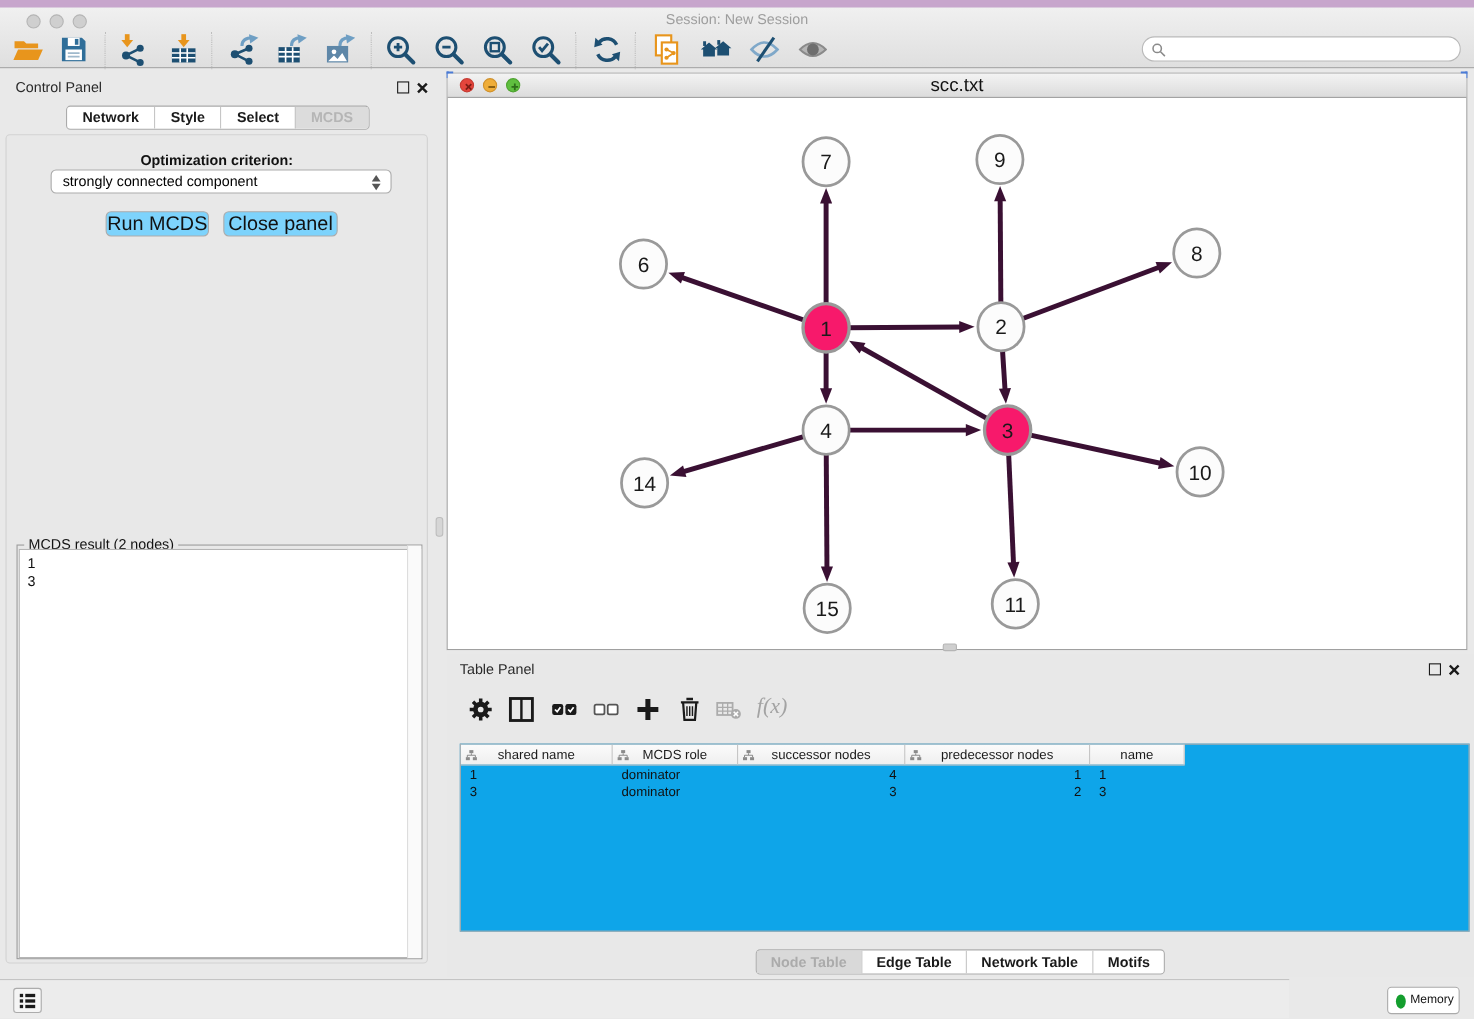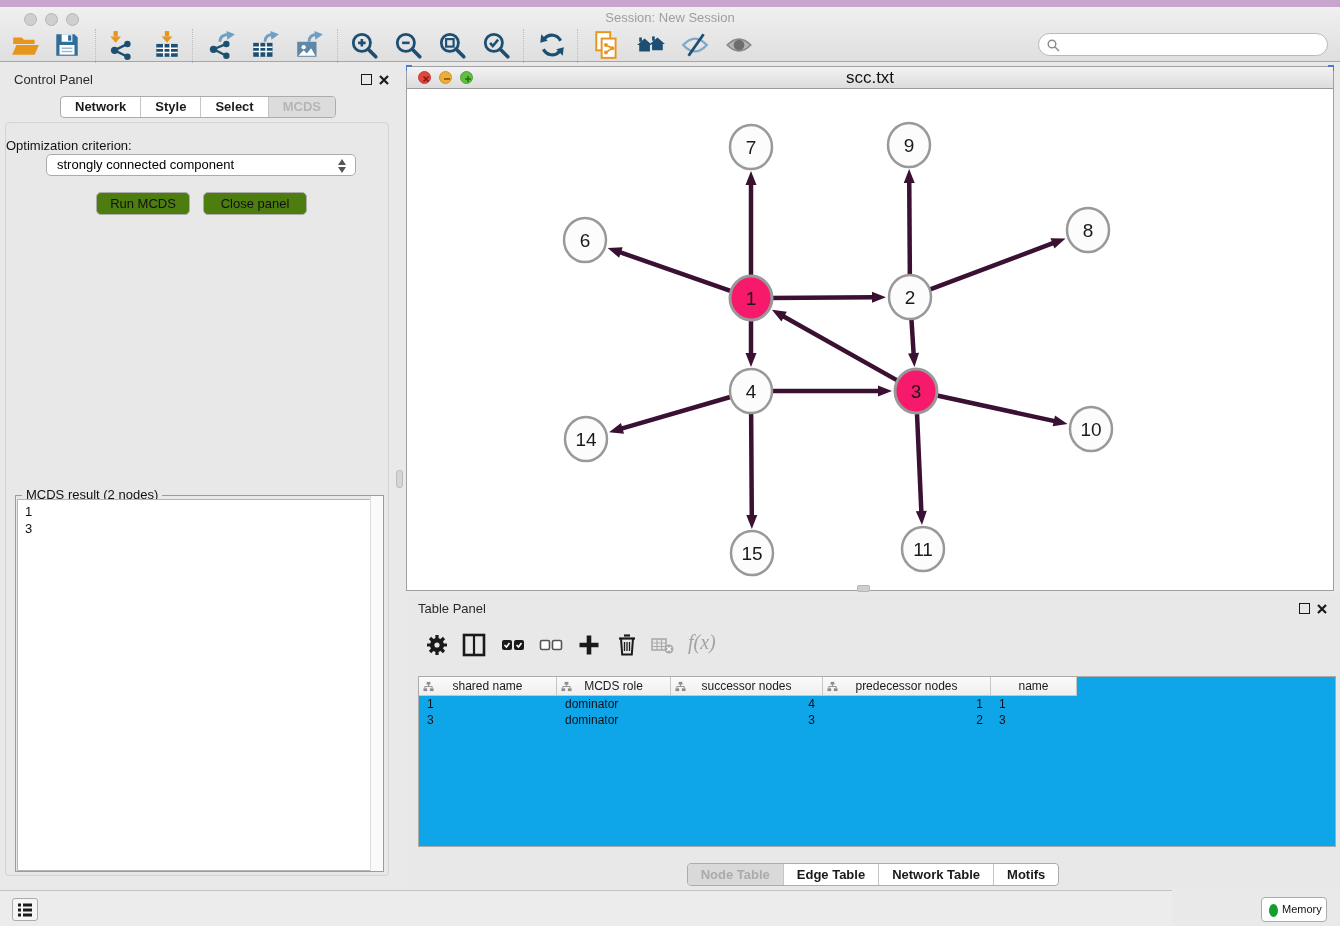--- a/index.html
+++ b/index.html
@@ -26,30 +26,30 @@
   .float-btn { width:11px; height:11px; border:1.6px solid #1A1A1A; cursor:pointer; }
   .close-x { width:12px; height:12px; cursor:pointer; }
   .seg-group { display:flex; border:1px solid #ABABAB; border-radius:4px; overflow:hidden;
                background:#FFF; height:22px; }
   .seg { font-size:13px; font-weight:600; color:#1A1A1A; line-height:20px; padding:0 14px;
          border-left:1px solid #C6C6C6; cursor:pointer; white-space:nowrap; }
   .seg:first-child { border-left:none; }
   .seg.active { background:#DCDCDC; color:#B5B5B5; }
   .cp-body { left:5px; top:122px; width:384px; height:754px; background:#E8E8E8;
              border:1px solid #D2D2D2; border-radius:4px; }
-  .opt-label { left:0; top:15px; width:100%; font-size:13px; color:#111; }
+  .opt-label { left:0; top:15px; width:100%; text-align:center; font-size:13px; color:#111;font-weight:bold; }
   .dropdown { left:40px; top:31px; width:310px; height:22px; background:#FFF;
               border:1px solid #ABABAB; border-radius:5px; font-size:13px; line-height:20px;
               padding-left:10px; cursor:pointer; }
   .stepper { right:8px; top:3px; width:9px; height:16px; }
   .stepper:before, .stepper:after { content:""; position:absolute; left:0; border-left:4.5px solid transparent; border-right:4.5px solid transparent; }
   .stepper:before { top:1px; border-bottom:6px solid #555; }
   .stepper:after  { bottom:1px; border-top:6px solid #555; }
-  .btn { height:23px; background:#4d7c0f; border:1px solid #ACACAC; border-radius:5px;
-         font-size:13px; text-align:center; line-height:21px; color:#111; cursor:pointer; }
+  .btn { height:23px; background:#7dd3fc; border:1px solid #ACACAC; border-radius:5px;
+         font-size:18px; text-align:center; line-height:21px; color:#111; cursor:pointer; }
   .fieldset { left:9px; top:372px; width:369px; height:377px; border:1px solid #9C9C9C; }
   .legend { left:6px; top:-9px; background:#E8E8E8; padding:0 4px; font-size:13px; color:#111; }
   .result-area { left:1px; top:3px; width:366px; height:372px; background:#FFF;
                  border:1px solid #B5B5B5; font-size:13px; line-height:17px;
                  padding:3px 0 0 7px; white-space:pre; color:#111; }
   .vscroll { right:0; top:0; width:13px; height:100%; background:#FAFAFA; border-left:1px solid #DDD; }
 
   
   .split-handle { width:7px; height:18px; background:#D6D6D6; border:1px solid #BDBDBD; border-radius:3px; cursor:col-resize; }
 

